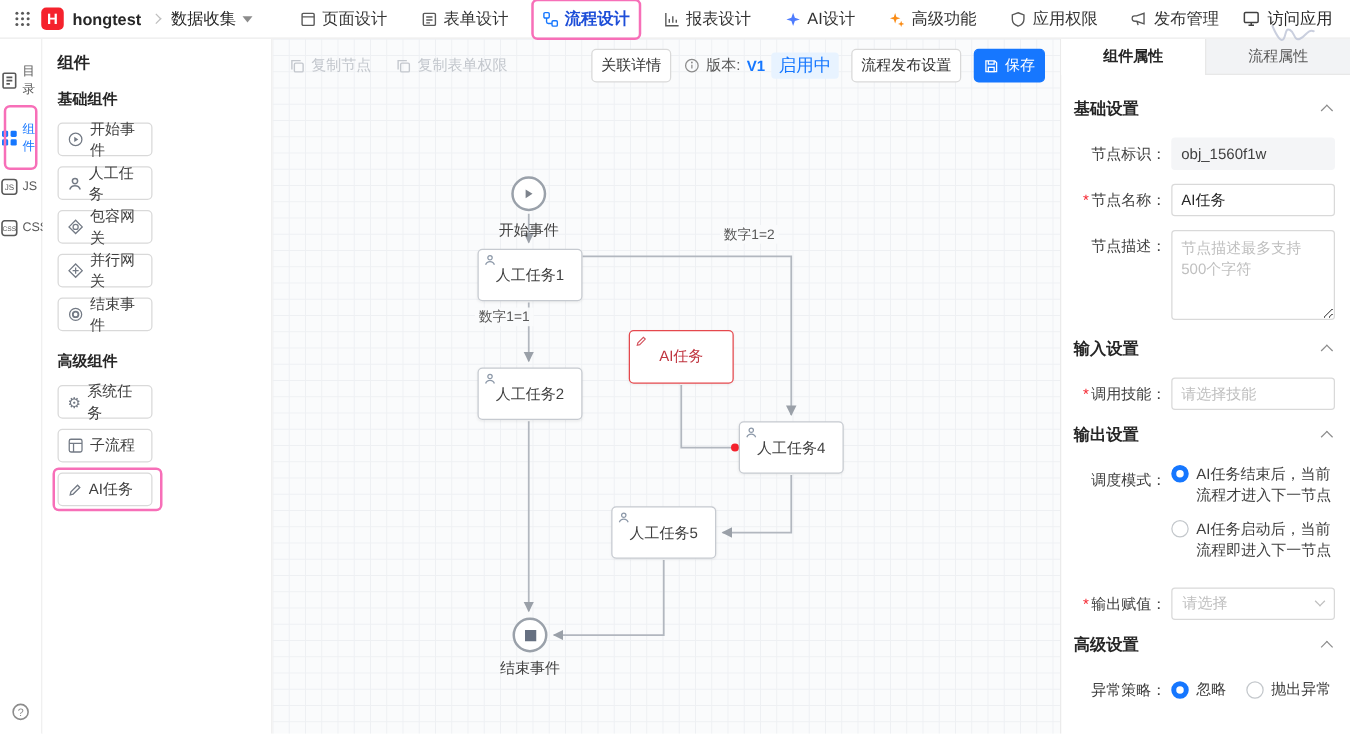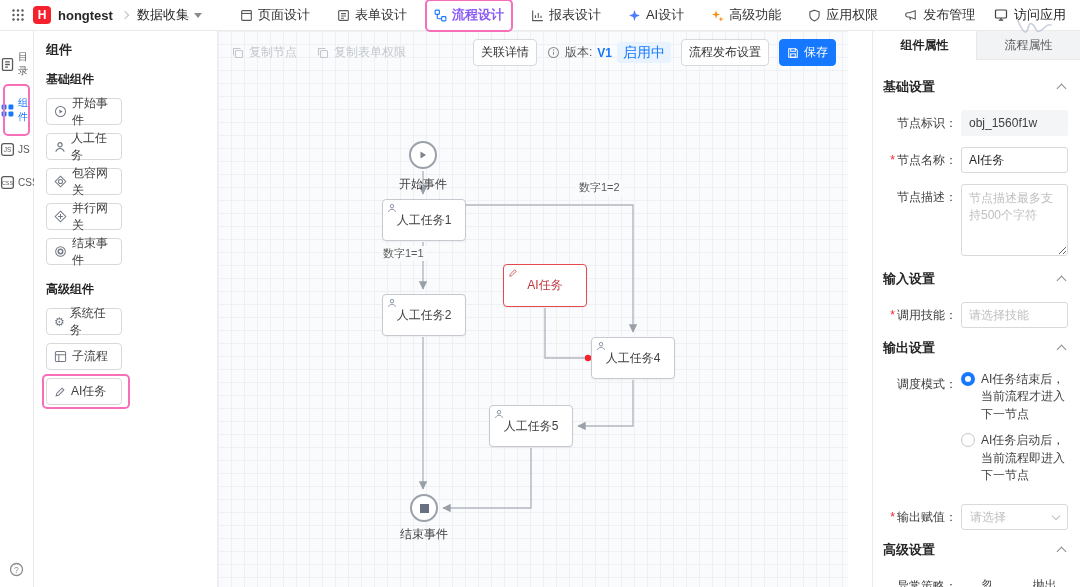--- a/index.html
+++ b/index.html
@@ -19,21 +19,21 @@
     font-weight:bold; font-size:12px; display:flex; align-items:center; justify-content:center; }
   .appname { font-weight:bold; font-size:13px; margin-left:7px; cursor:pointer; }
   .chev-right { width:6px; height:6px; border-right:1.4px solid #bfbfbf; border-bottom:1.4px solid #bfbfbf;
     transform:rotate(-45deg); margin:0 9px; }
   .crumb { font-size:13px; color:#262626; display:flex; align-items:center; gap:5px; cursor:pointer; }
   .caret-down { width:0; height:0; border-left:4px solid transparent; border-right:4px solid transparent;
     border-top:5px solid #8c8c8c; display:inline-block; }
   .tabs { display:flex; gap:27px; margin-left:38px; align-items:center; }
   .tab { display:flex; align-items:center; gap:5px; font-size:13px; color:#333; cursor:pointer; position:relative; }
   .tab .ticon { color:#595959; display:flex; }
-  .tab.active { color:#8b5cf6; font-weight:bold; }
+  .tab.active { color:#1d4ed8; font-weight:bold; }
   .tab.active .ticon { color:#1677ff; }
   .ticon.c-ai { color:#4e7cfe !important; }
   .ticon.c-adv { color:#fa8c16 !important; }
   .visit { margin-left:auto; margin-right:14px; display:flex; align-items:center; gap:6px;
     font-size:13px; color:#262626; cursor:pointer; }
 
   
   .anno { position:absolute; border:2.5px solid #f76fb8; border-radius:5px; pointer-events:none; z-index:40; }
 
   
@@ -80,21 +80,21 @@
     font-size:12px; color:#404040; }
   .task.ai { border:1px solid #e5484d; height:43px; }
   .task.ai .t-label { color:#c03540; }
   .event { position:absolute; width:28px; height:28px; border:2px solid #9aa1aa; border-radius:50%;
     background:#fff; display:flex; align-items:center; justify-content:center; cursor:pointer; }
   .end-square { width:9px; height:9px; background:#667081; }
   .node-label { position:absolute; width:80px; text-align:center; font-size:12px; color:#404040; }
   .edge-label { position:absolute; font-size:11px; color:#595959; background:rgba(250,251,252,.92); padding:0 3px; }
 
   
-  .props { position:absolute; top:31px; right:0; bottom:0; width:208px; background:#fff;
+  .props { position:absolute; top:31px; right:0; bottom:0; width:232px; background:#fff;
     border-left:1px solid #ebebeb; z-index:20; display:flex; flex-direction:column; }
   .ptabs { display:flex; height:29px; flex:none; }
   .ptab { flex:1; display:flex; align-items:center; justify-content:center; font-size:12px; cursor:pointer; }
   .ptab.active { background:#fff; color:#262626; font-weight:bold; }
   .ptab.inactive { background:#f2f3f5; color:#595959; border-bottom:1px solid #e8e8e8; border-left:1px solid #e8e8e8; }
   .pbody { flex:1; overflow:hidden; padding:12px 12px 0 10px; }
   .sec-hd { display:flex; align-items:center; justify-content:space-between; font-size:13px; font-weight:bold;
     margin:6px 0 14px; cursor:pointer; }
   .chev-up { width:7px; height:7px; border-right:1.4px solid #8c8c8c; border-bottom:1.4px solid #8c8c8c;
     transform:rotate(-135deg); margin-right:3px; margin-top:3px; }

